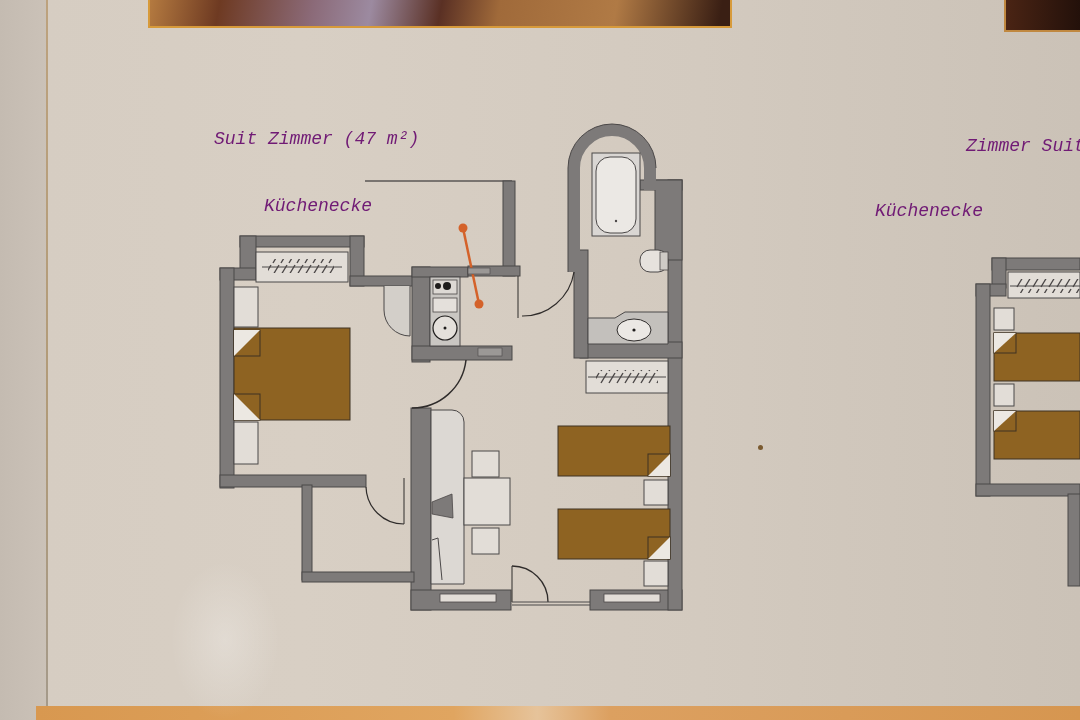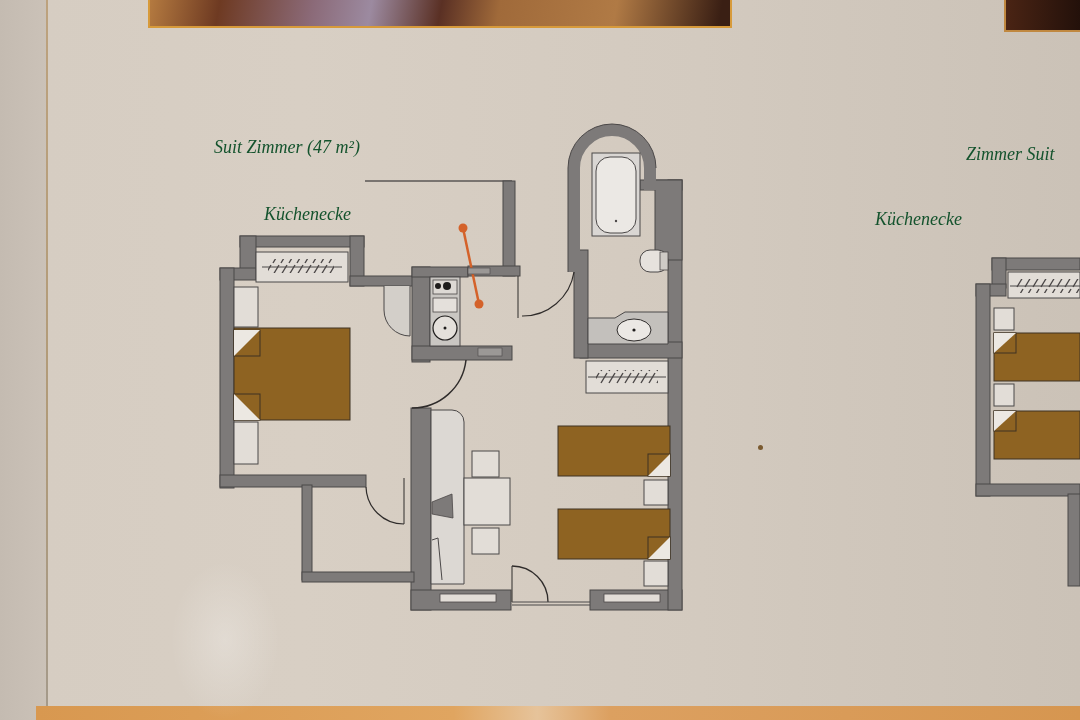--- a/index.html
+++ b/index.html
@@ -33,22 +33,22 @@
     }
     .bottom-band {
       position: absolute; left: 36px; top: 706px; width: 1044px; height: 14px;
       background: linear-gradient(90deg, #d89850, #e0a560 40%, #e6c39a 48%, #dca060 55%, #d69650);
     }
     .glare {
       position: absolute; left: 170px; top: 560px; width: 110px; height: 160px;
       background: radial-gradient(ellipse at center, rgba(255,255,255,0.25), rgba(255,255,255,0) 70%);
     }
     .label {
-      position: absolute; color: #14532d; font-style: italic;
-      font-family: Liberation Serif, serif; font-size: 18px; white-space: nowrap; margin-top: 8px;
+      position: absolute; color: #701a75; font-style: italic;
+      font-family: Liberation Mono, monospace; font-size: 18px; white-space: nowrap;
     }
     svg.plan { position: absolute; left: 0; top: 0; }
     .dot { position: absolute; left: 758px; top: 445px; width: 5px; height: 5px; border-radius: 50%; background: #7a5a30; }
   </style>
 </head>
 <body>
 
 <div class="page"></div>
 <div class="fold-shadow"></div>
 <div class="fold-line"></div>

